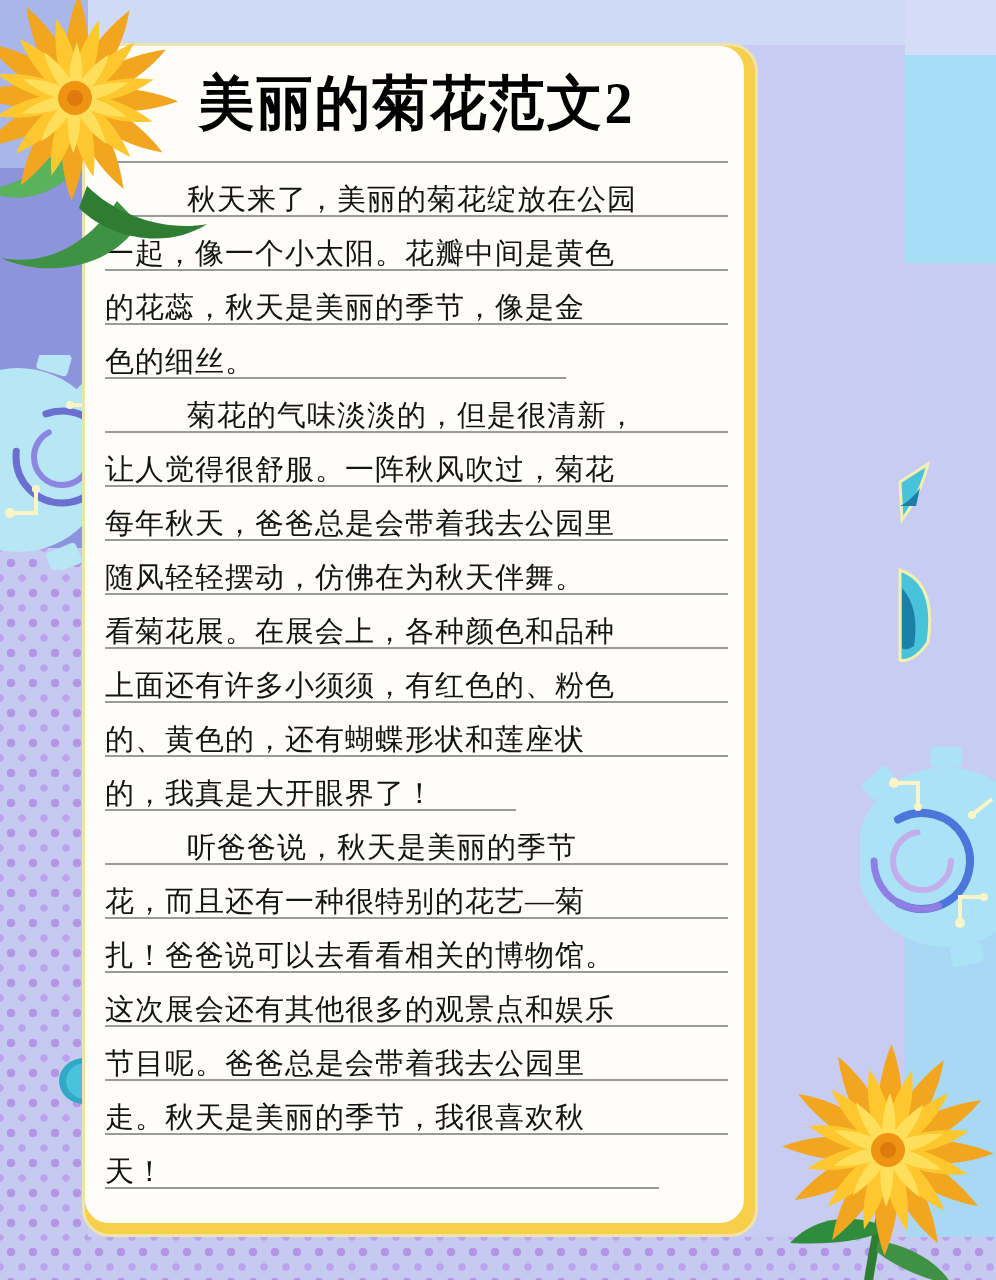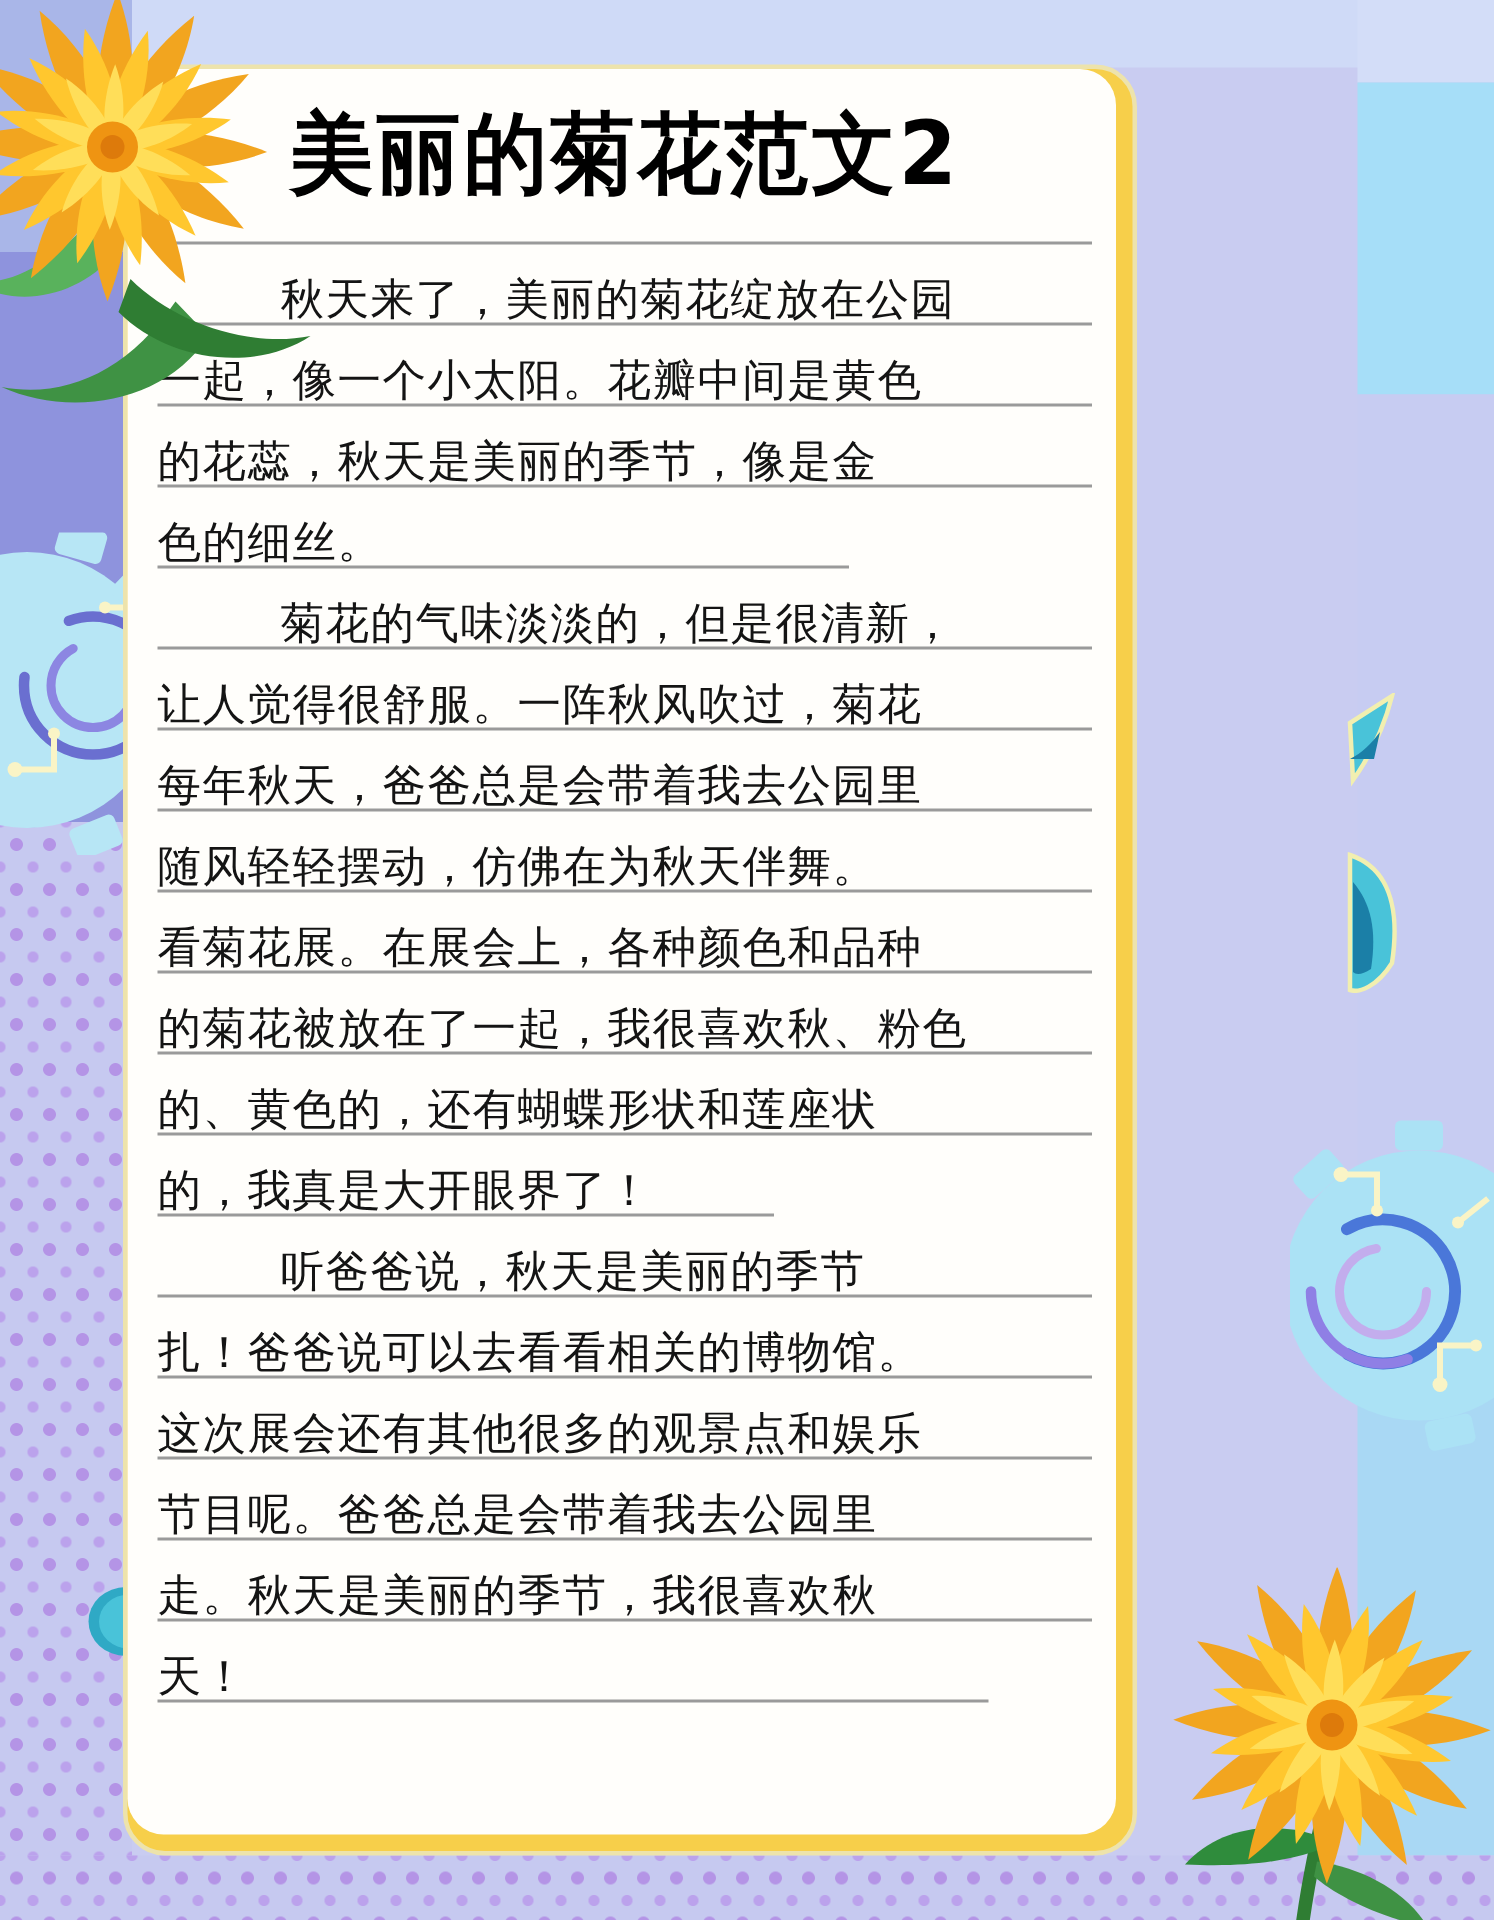--- a/index.html
+++ b/index.html
@@ -29,21 +29,21 @@
   
   .gear-left{left:0;top:355px;z-index:1;}
   .gear-right{left:860px;top:745px;z-index:1;}
   .blades{left:898px;top:462px;z-index:1;}
   .bump{left:56px;top:1058px;z-index:1;}
   .flower-tl{left:-33px;top:-4px;z-index:3;}
   .flower-br{left:738px;top:1045px;z-index:3;}
 
   
   .paper{left:82px;top:43px;width:676px;height:1194px;box-sizing:border-box;
-         border:3px solid #EDE3AC;background:#F7CF4A;border-radius:28px;z-index:2;}
+         border:3px solid #EDE3AC;background:#F7CF4A;border-radius:28px;z-index:2;font-family:Liberation Serif, serif;}
   .paper-white{position:absolute;top:0;left:0;right:11px;bottom:11px;
                background:#FFFEFB;border-radius:24px;}
   .content{position:absolute;left:20px;right:16px;top:0;bottom:0;}
   .title-block{height:115px;display:flex;align-items:center;justify-content:center;
                border-bottom:2px solid #9A9A9A;}
   .title{font-size:56px;font-weight:900;color:#000;letter-spacing:2px;
          transform:scaleY(1.05);white-space:nowrap;}
   .row{position:relative;width:100%;height:54px;}
   .rule{position:absolute;left:0;bottom:0;height:2px;background:#9A9A9A;width:100%;}
   .txt{position:absolute;left:0;bottom:3px;font-size:29px;color:#141414;
@@ -168,33 +168,37 @@
             <div class="row">
               <span class="rule"></span>
               <span class="txt">随风轻轻摆动，仿佛在为秋天伴舞。</span>
             </div>
             <div class="row">
               <span class="rule"></span>
               <span class="txt">看菊花展。在展会上，各种颜色和品种</span>
             </div>
             <div class="row">
               <span class="rule"></span>
-              <span class="txt">的菊花被放在了一起，我很喜欢秋、粉色</span>
+              <span class="txt">上面还有许多小须须，有红色的、粉色</span>
             </div>
             <div class="row">
               <span class="rule"></span>
               <span class="txt">的、黄色的，还有蝴蝶形状和莲座状</span>
             </div>
             <div class="row">
               <span class="rule" style="width: 66%;"></span>
               <span class="txt">的，我真是大开眼界了！</span>
             </div>
             <div class="row">
               <span class="rule"></span>
               <span class="txt ind">听爸爸说，秋天是美丽的季节</span>
+            </div>
+            <div class="row">
+              <span class="rule"></span>
+              <span class="txt">花，而且还有一种很特别的花艺—菊</span>
             </div>
             <div class="row">
               <span class="rule"></span>
               <span class="txt">扎！爸爸说可以去看看相关的博物馆。</span>
             </div>
             <div class="row">
               <span class="rule"></span>
               <span class="txt">这次展会还有其他很多的观景点和娱乐</span>
             </div>
             <div class="row">

